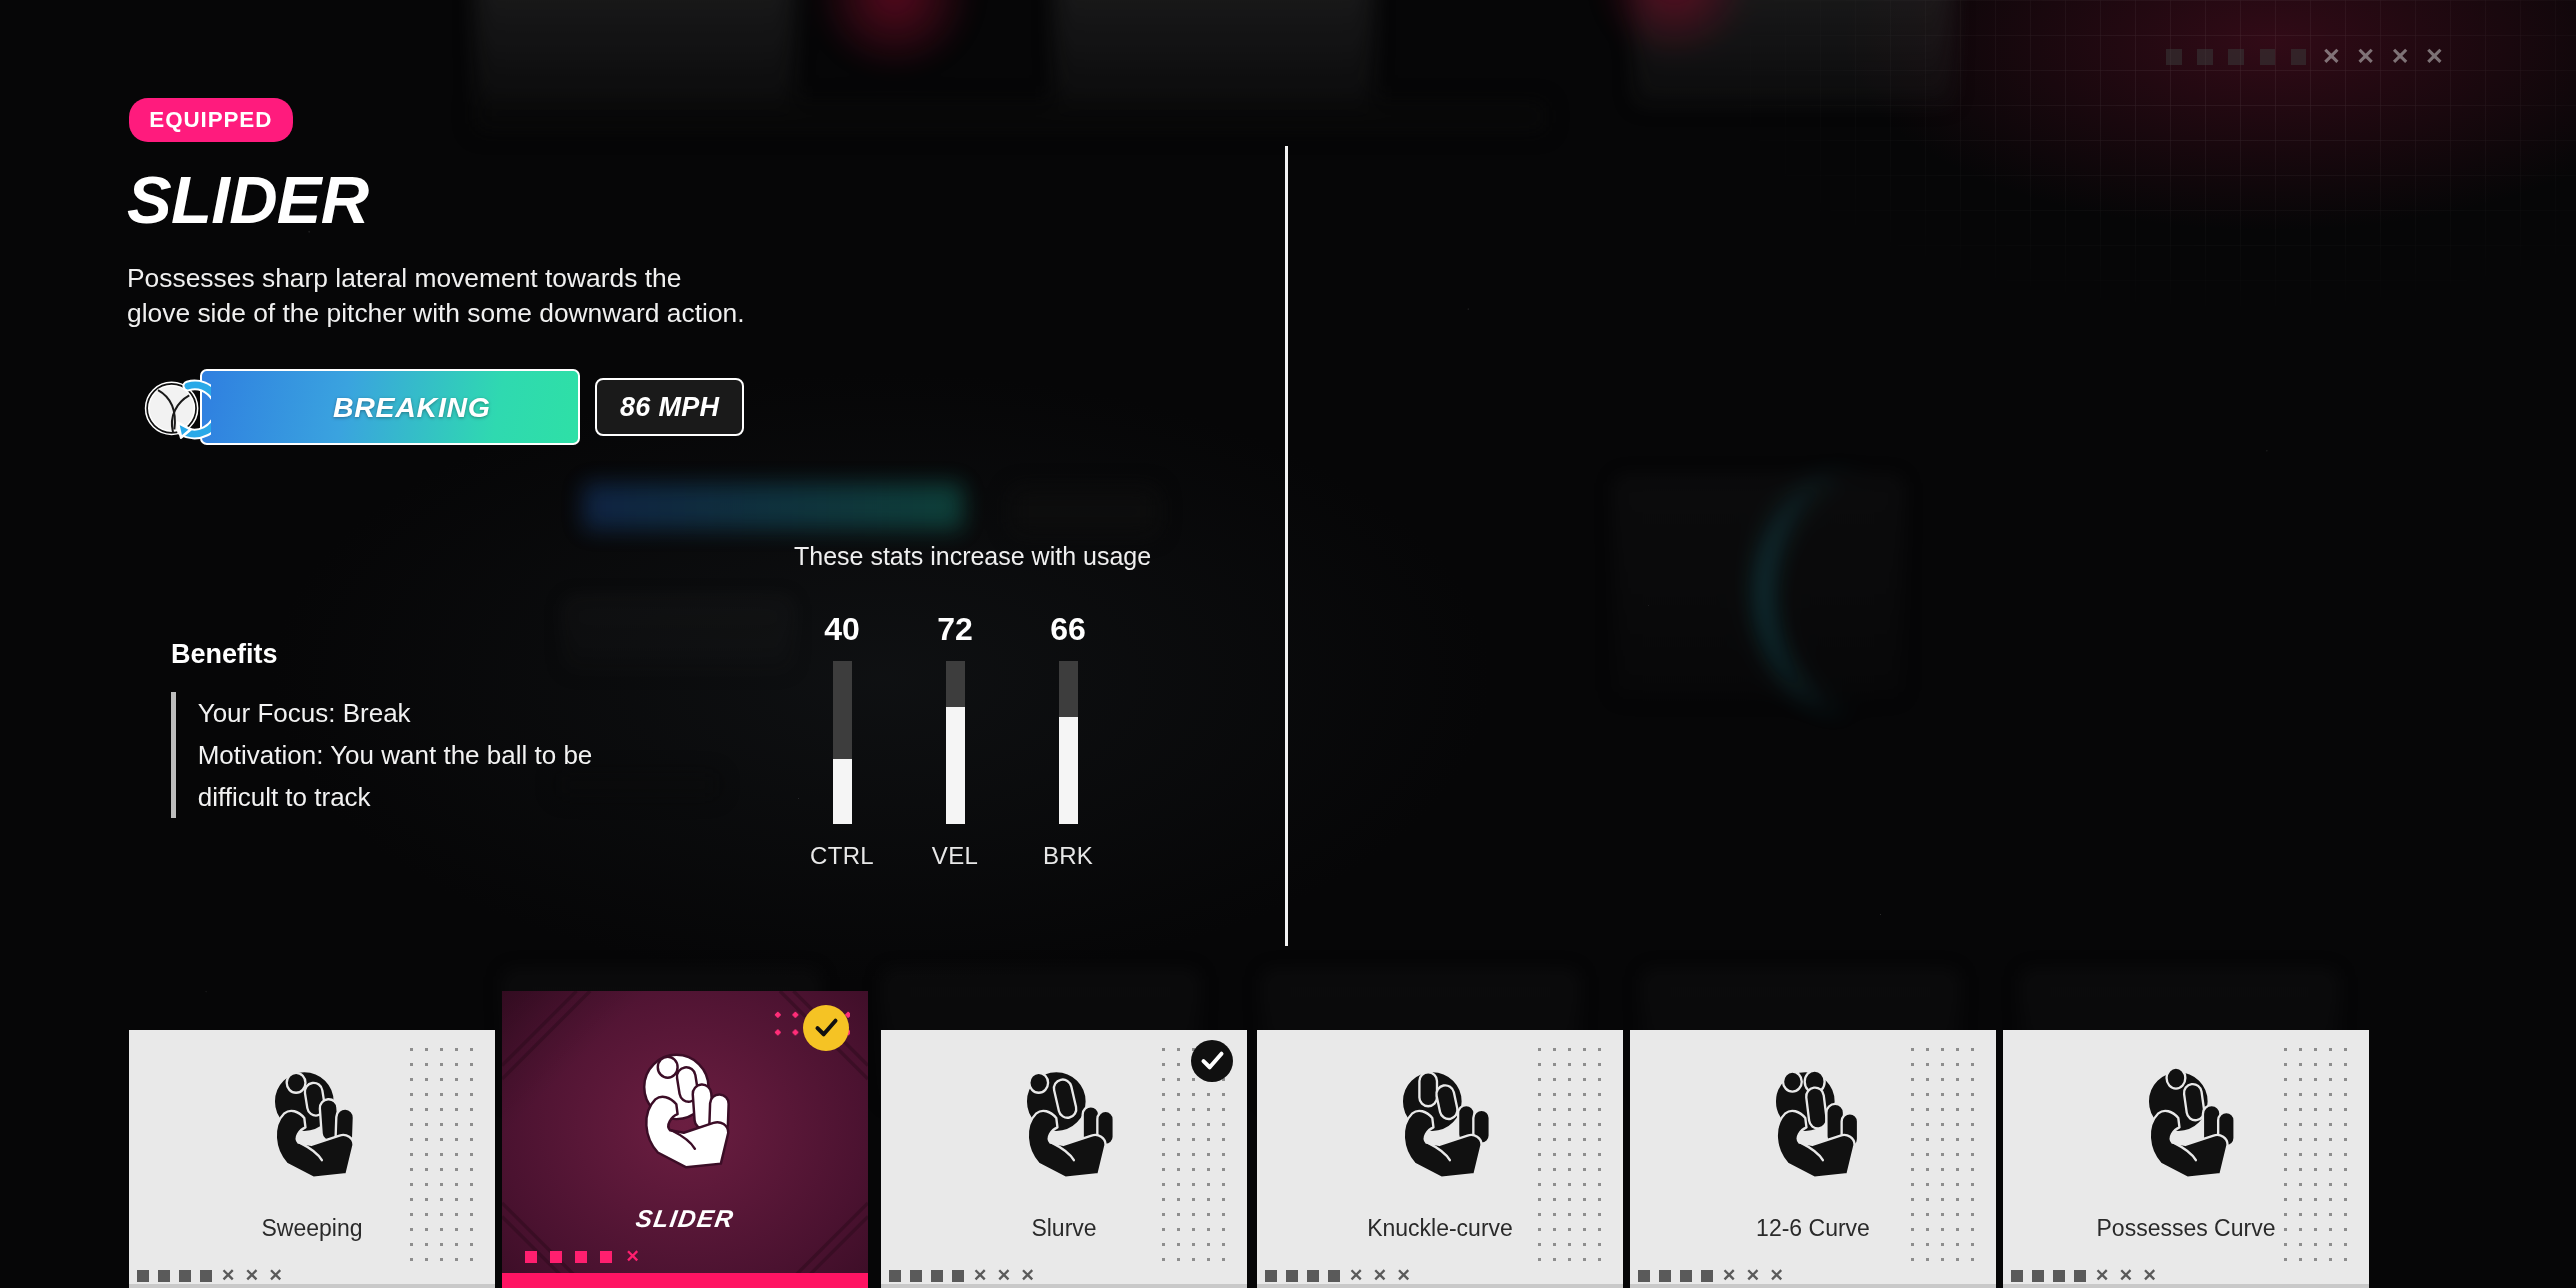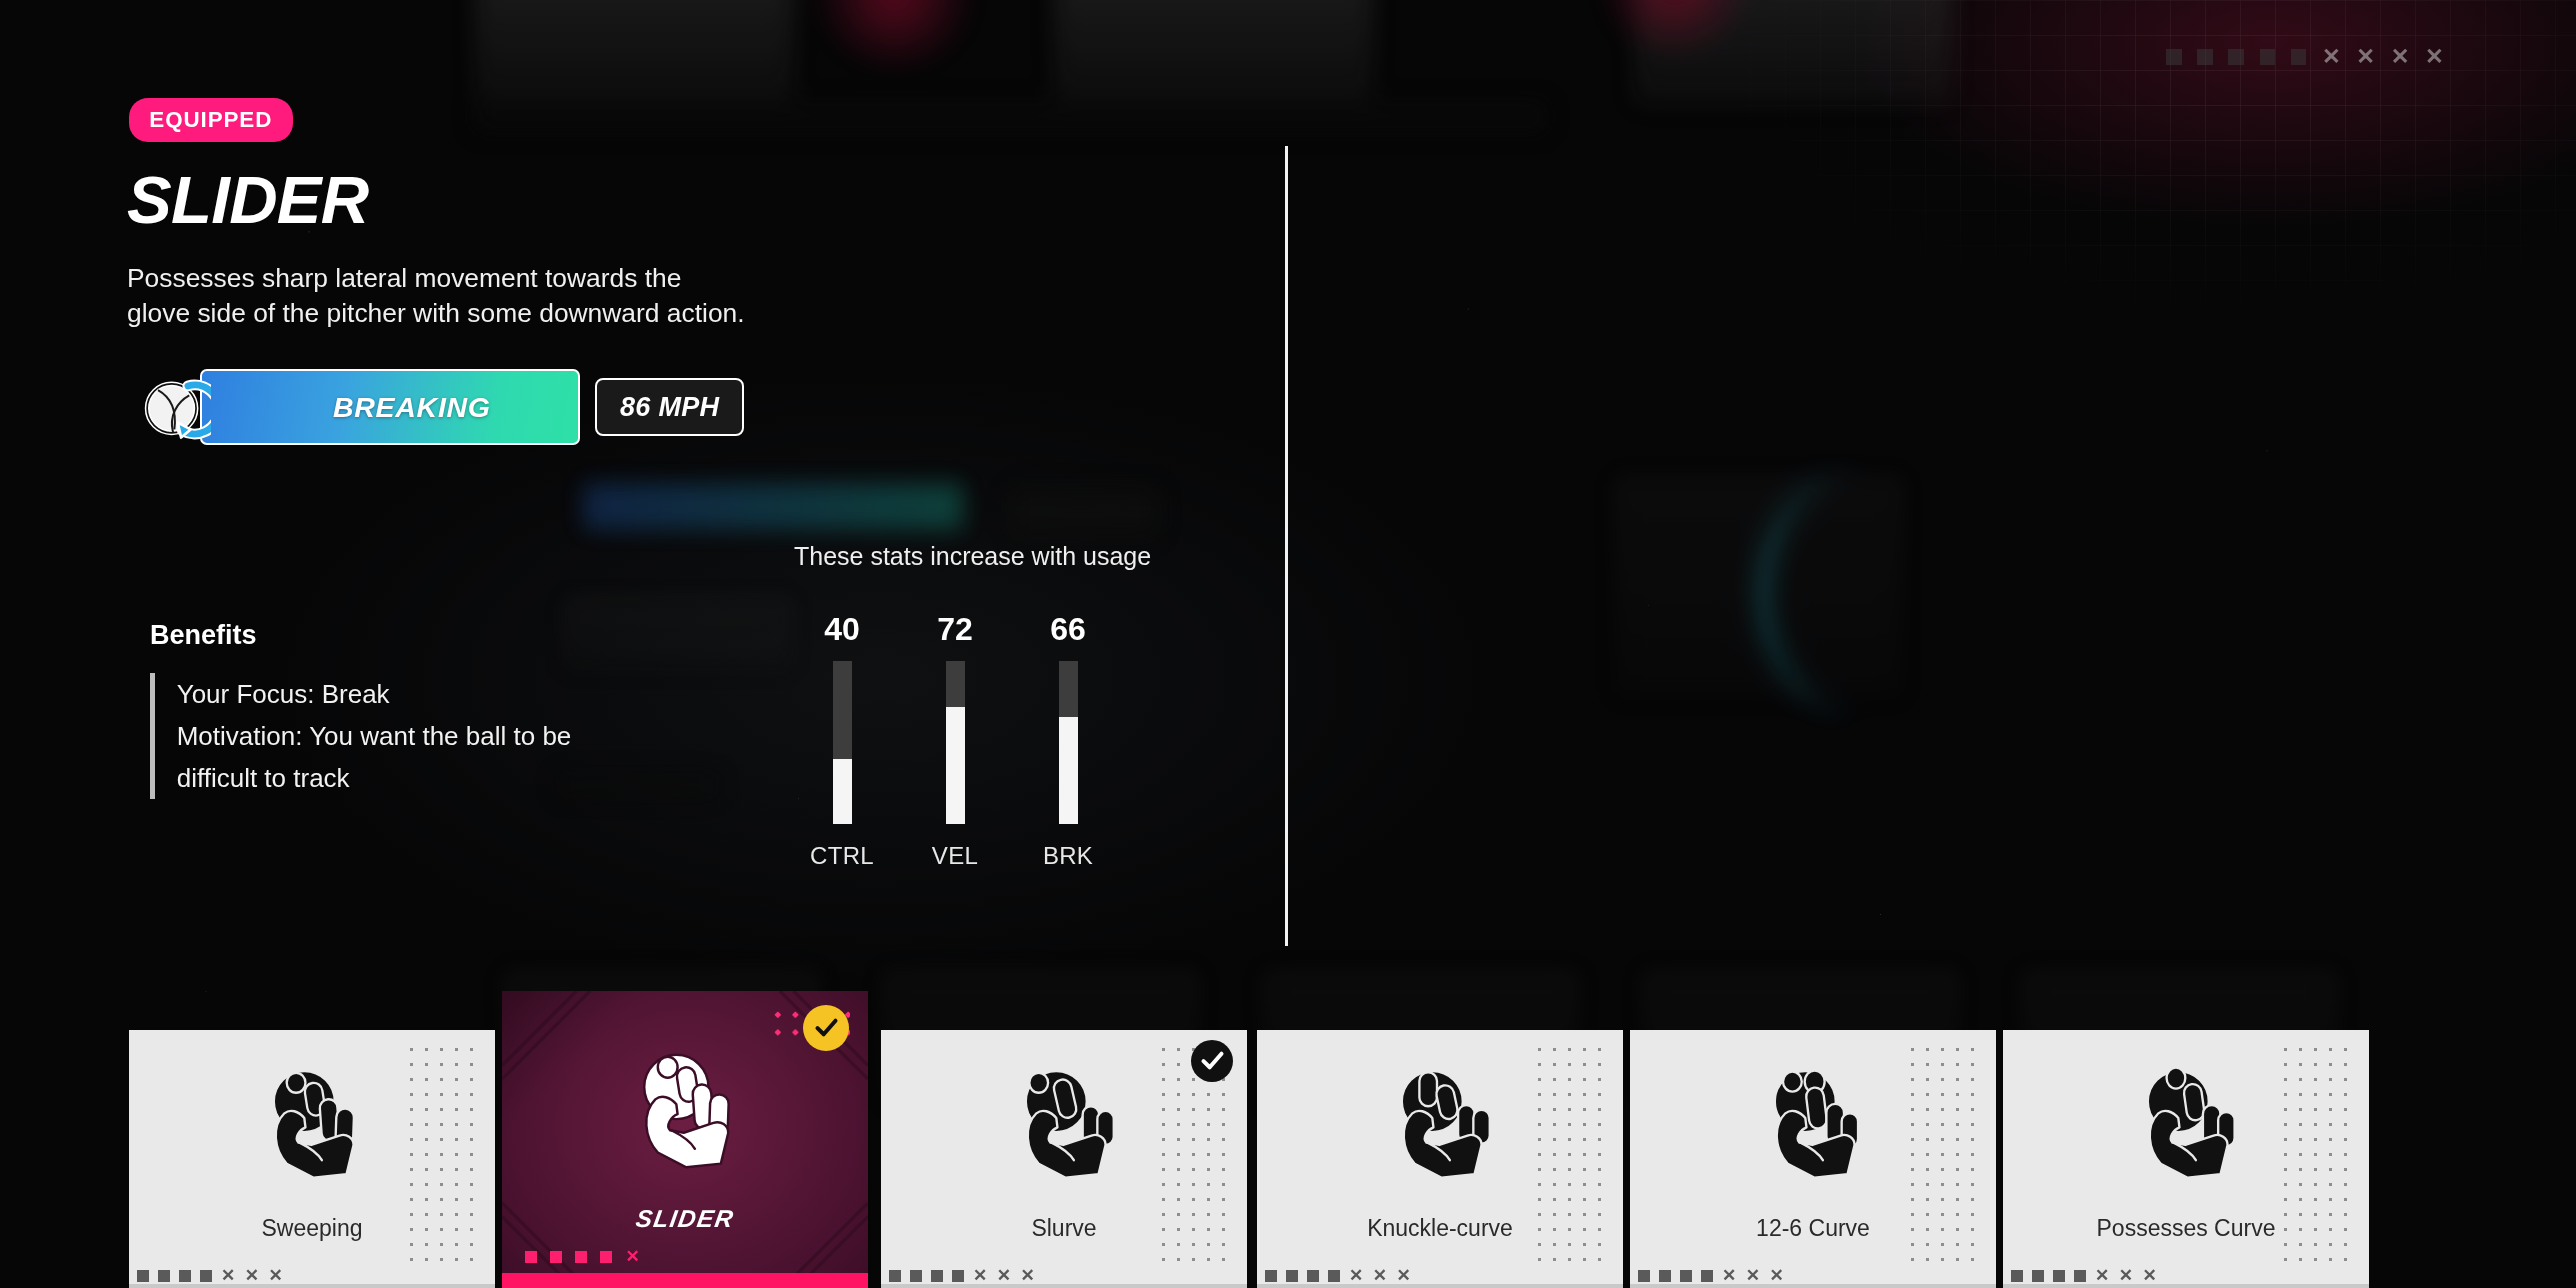--- a/index.html
+++ b/index.html
@@ -155,21 +155,21 @@
     display:flex; flex-direction:column; justify-content:flex-end;
   }
   .stat-fill { width:100%; background:#f5f5f5; }
   .stat-lab {
     margin-top:17.6px; font-size:24px; color:#e8e8e8; letter-spacing:0.3px;
     font-family:"Liberation Sans", sans-serif;
   }
 
   
   .benefits { position:absolute; top:620px; }
-  #panel-left  .benefits { left:150px; }
+  #panel-left  .benefits { left:171px;margin-top:19px; }
   .benefits-title {
     font-size:27px; font-weight:700; color:#ffffff; margin-bottom:22px;
     font-family:"Liberation Sans", sans-serif;
   }
   .benefit-item { display:flex; align-items:stretch; }
   .benefit-bar { width:4.7px; background:#bdbdbd; flex:0 0 auto; }
   .benefit-text {
     margin-left:22px; font-size:26px; color:#f2f2f2; line-height:1.62;
     font-family:"Liberation Sans", sans-serif; white-space:pre-line;
   }

